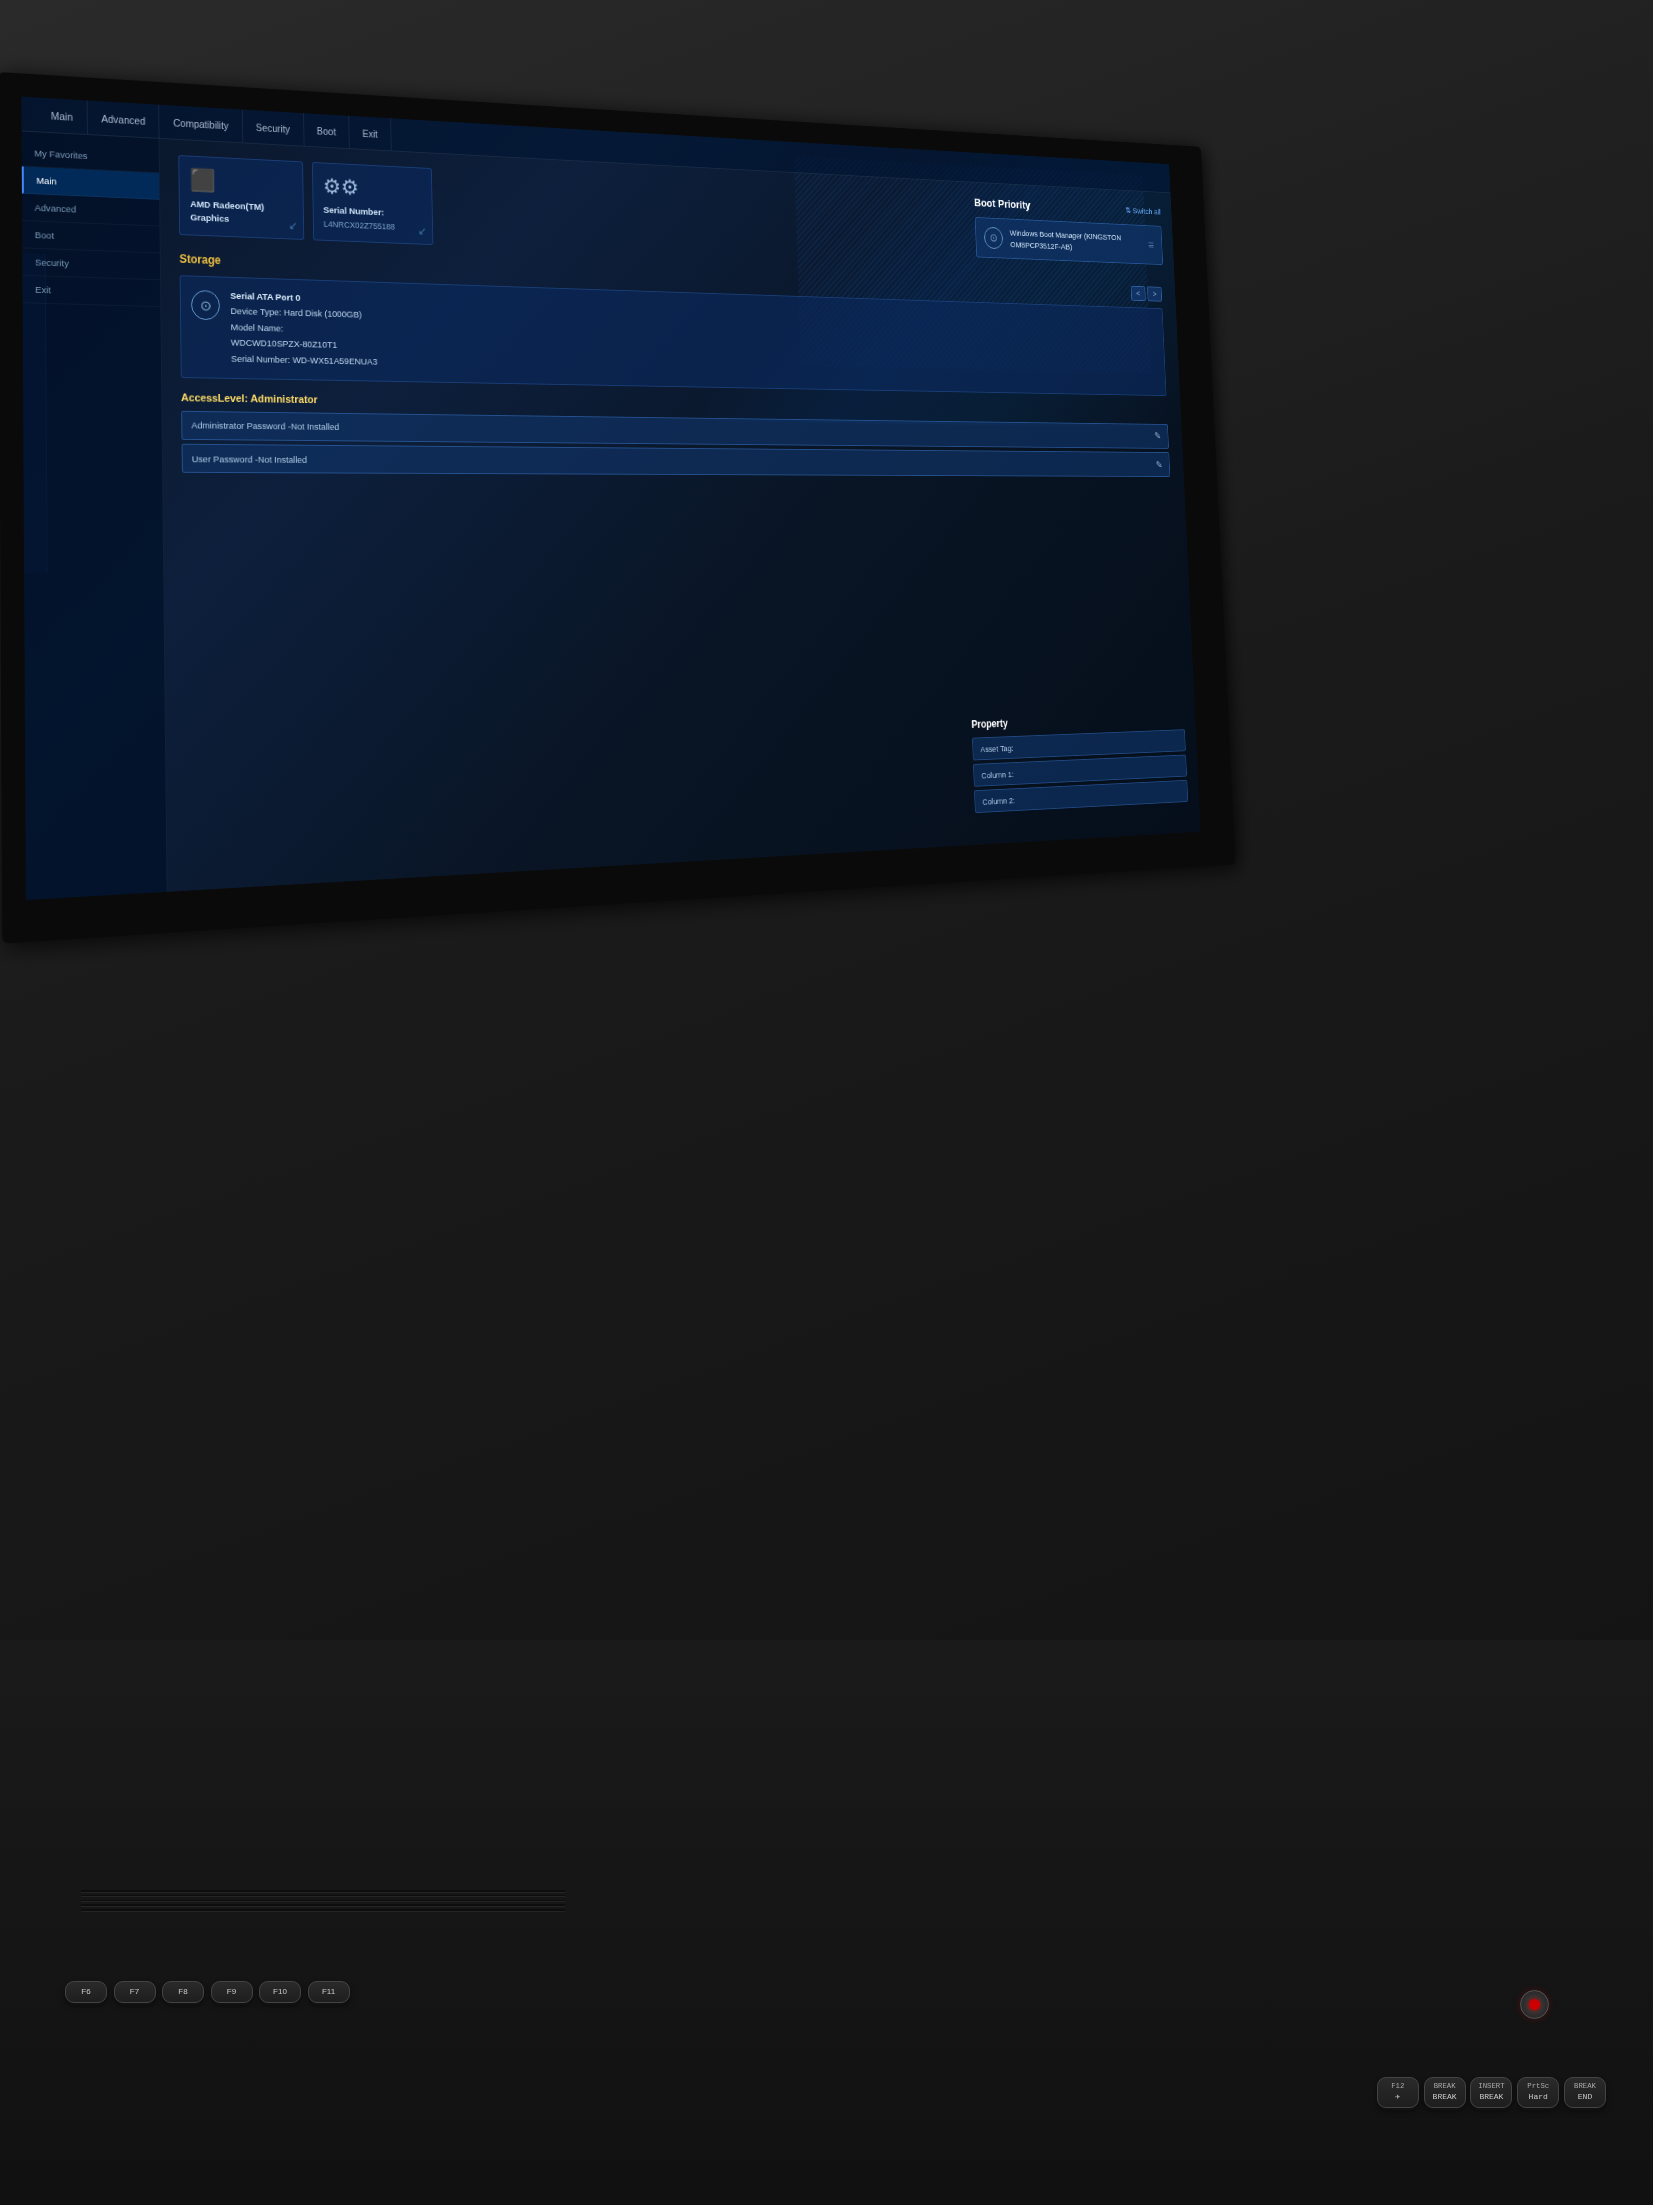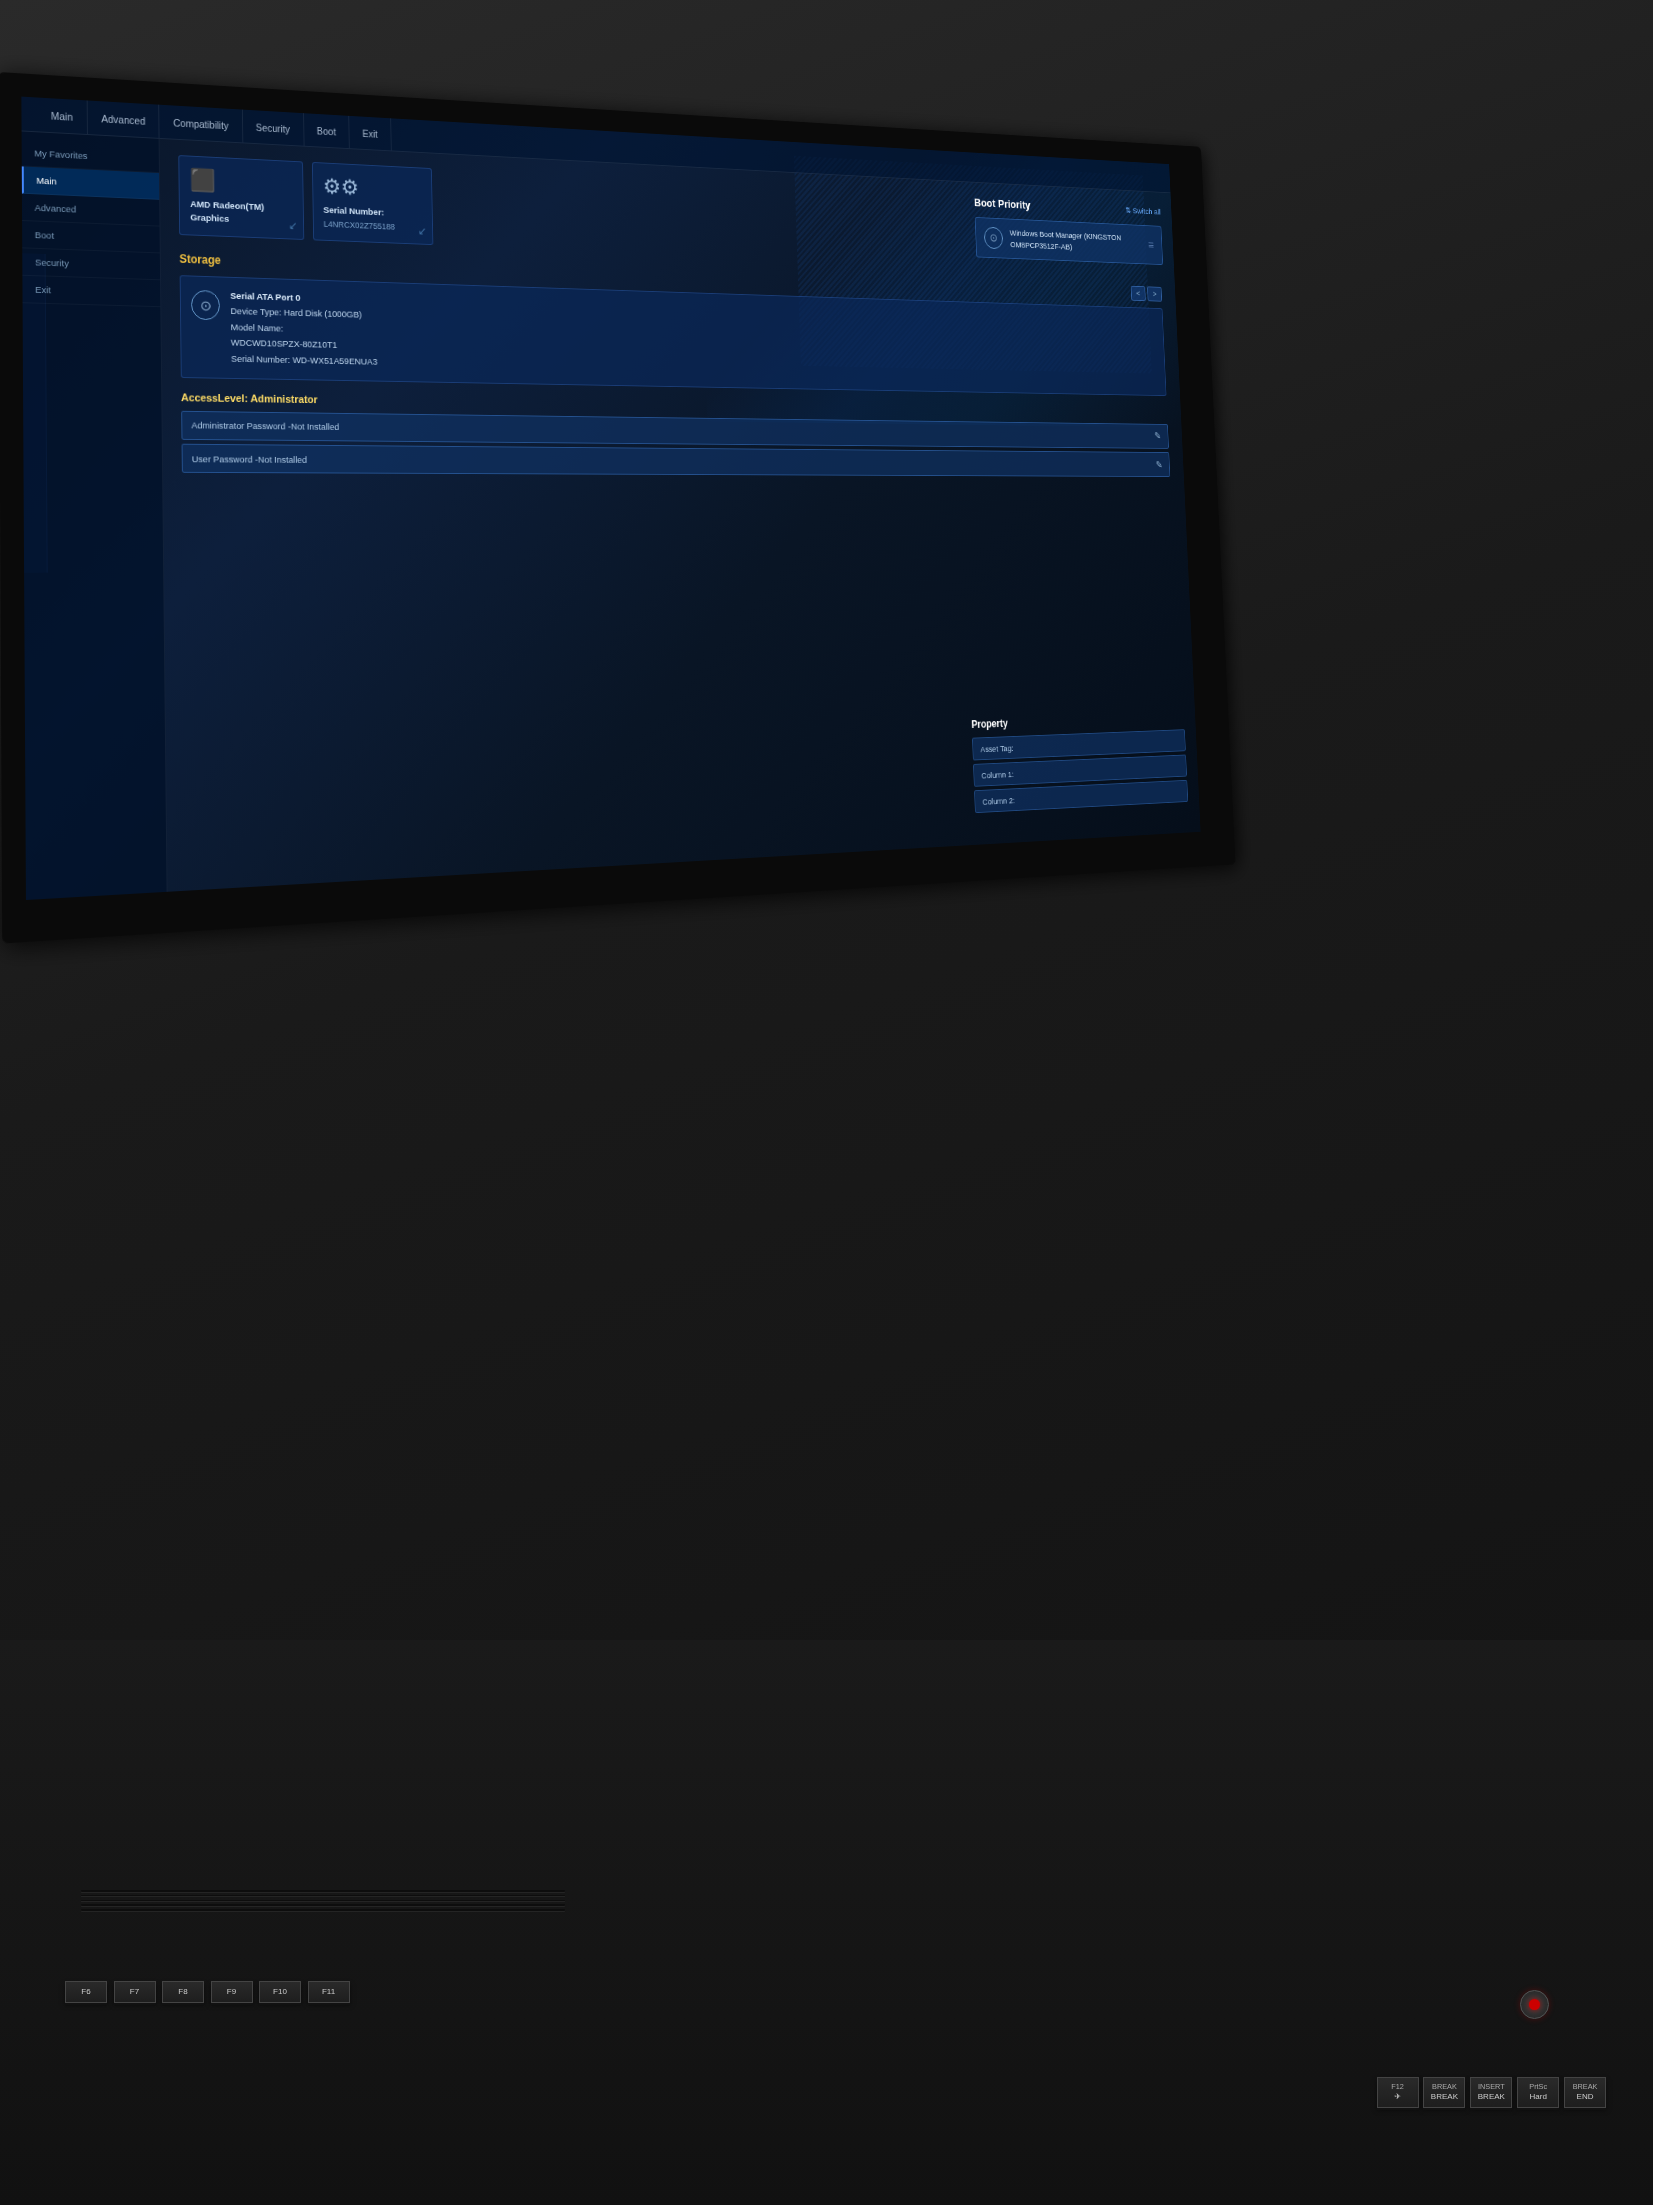--- a/index.html
+++ b/index.html
@@ -394,26 +394,27 @@
       background: linear-gradient(180deg, #1a1a1a 0%, #111 100%);
     }
 
     .keyboard-row {
       position: absolute;
       bottom: 97px;
       right: 48px;
       display: flex;
       gap: 4.8px;
       align-items: flex-end;
+      font-family: Liberation Mono, monospace;
     }
 
     .key {
       background: linear-gradient(180deg, #2a2a2a 0%, #1e1e1e 100%);
       border: 0.8px solid #444;
-      border-radius: 0;
+      border-radius: 9px;
       padding: 4.8px 6.5px;
       color: #cccccc;
       font-size: 8px;
       text-align: center;
       min-width: 42px;
       box-shadow: 0 2.4px 0 #111, 0 3.2px 4.8px rgba(0,0,0,0.5);
       line-height: 1.3;
     }
 
     .key-label-top {

